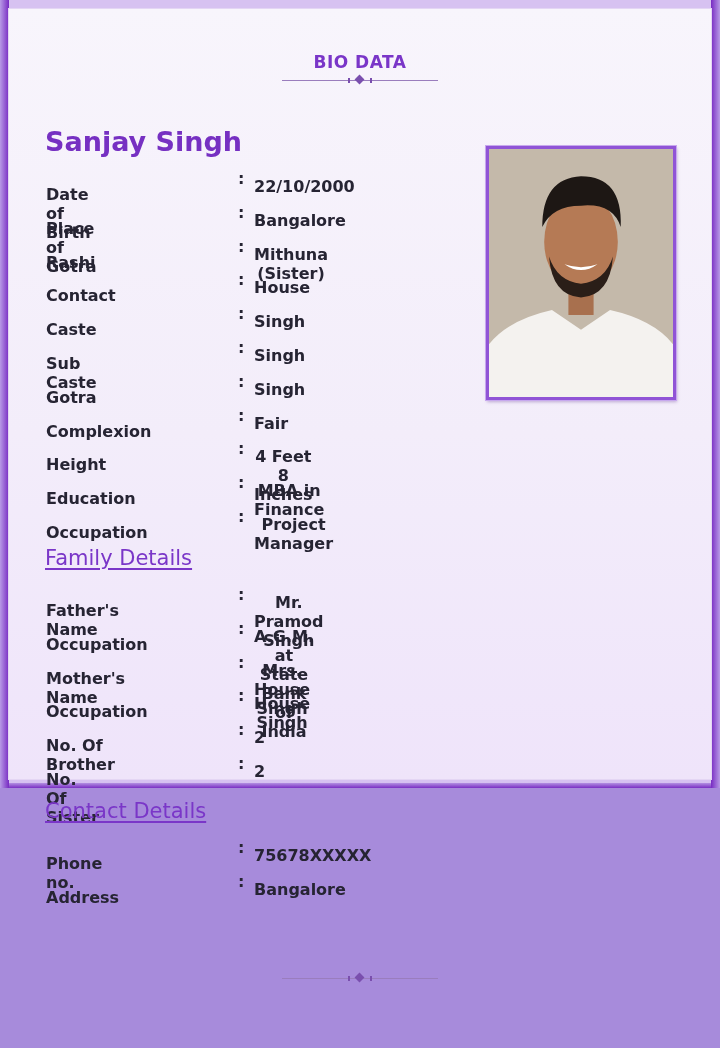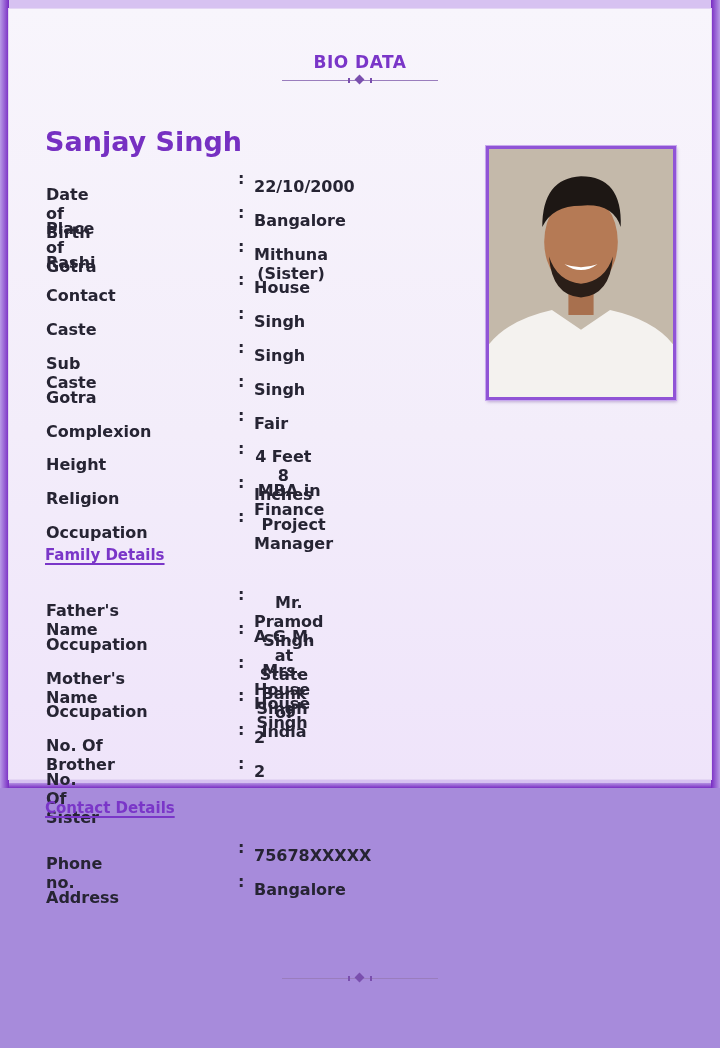--- a/index.html
+++ b/index.html
@@ -50,21 +50,21 @@
     position: absolute; left: 37px; top: 118px;
     color: #7630c2; font-weight: bold; font-size: 27px;
   }
   .rows { position: absolute; left: 38px; }
   .row { position: relative; height: 33.8px; font-size: 16px; color: #262433; font-weight: bold; }
   .row .label { position: absolute; left: 0; top: 16px; }
   .row .colon { position: absolute; left: 192px; top: 0; }
   .row .value { position: absolute; left: 208px; top: 8px; text-align: center; }
   .section-title {
     position: absolute; left: 37px;
-    color: #7a36c8; font-weight: bold; font-size: 15px;
+    color: #7a36c8; font-weight: normal; font-size: 21px;
     text-decoration: underline; text-underline-offset: 3px; text-decoration-thickness: 2px;
   }
   .photo-frame {
     position: absolute; left: 478px; top: 138px; width: 190px; height: 254px;
     box-sizing: border-box; border: 3px solid #9054d6;
     box-shadow: 0 0 0 1px #c7a8ee, 1px 2px 3px rgba(90,40,140,0.35);
     background: #c3b8a8; overflow: hidden;
   }
   .photo-frame svg { display: block; width: 100%; height: 100%; }
   .footer-ornament { position: absolute; top: 962px; left: 0; right: 0; }
@@ -139,21 +139,21 @@
           <span class="label">Complexion</span>
           <span class="colon">:</span>
           <span class="value">Fair</span>
         </div>
       <div class="row">
           <span class="label">Height</span>
           <span class="colon">:</span>
           <span class="value">4 Feet 8 Inches</span>
         </div>
       <div class="row">
-          <span class="label">Religion</span>
+          <span class="label">Education</span>
           <span class="colon">:</span>
           <span class="value">MBA in Finance</span>
         </div>
       <div class="row">
           <span class="label">Occupation</span>
           <span class="colon">:</span>
           <span class="value">Project Manager</span>
         </div>
     </div>
 

